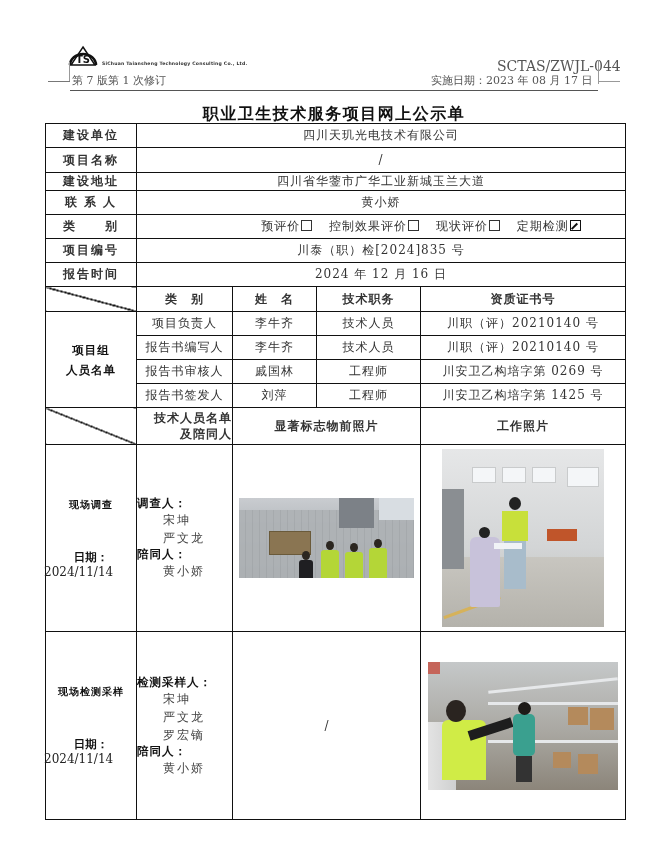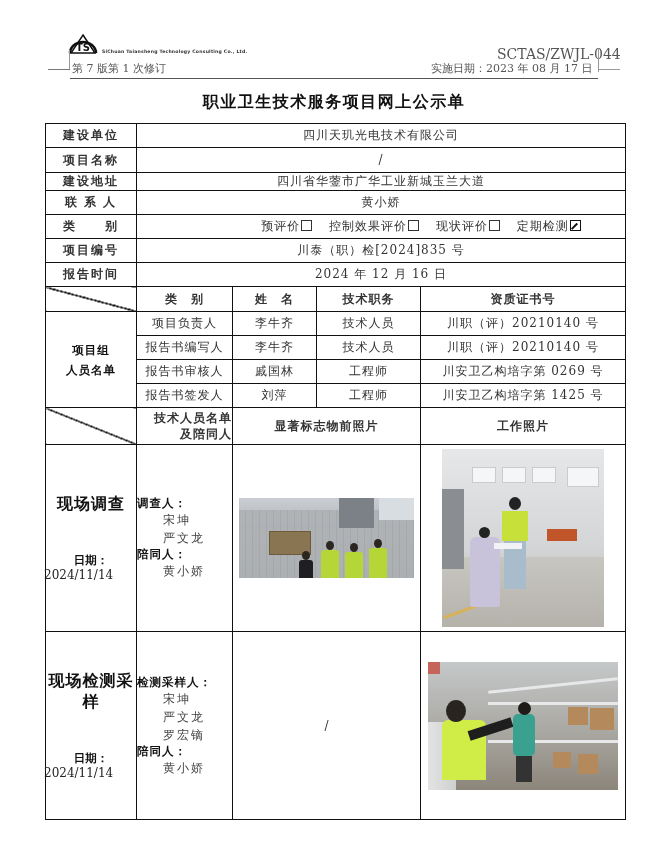--- a/index.html
+++ b/index.html
@@ -1,17 +1,17 @@
 <!DOCTYPE html>
 <html><head>
 <meta charset="utf-8">
 <style>
   html,body{margin:0;padding:0;background:#fff;}
   body{width:668px;height:850px;position:relative;overflow:hidden;font-family:"DejaVu Serif","Liberation Serif",serif;color:#222;}
-  .abs{position:absolute;}
+  .abs{position:absolute;margin-top:12px;}
   
   .logo{left:68px;top:33px;width:230px;height:24px;}
   .logo-mark{position:absolute;left:0;top:0;width:30px;height:22px;}
   .logo-cn{position:absolute;left:34px;top:1px;font-family:"DejaVu Sans","Liberation Sans",sans-serif;font-weight:bold;font-size:13px;letter-spacing:1px;color:#111;white-space:nowrap;}
   .logo-en{position:absolute;left:34px;top:16px;font-family:"DejaVu Sans","Liberation Sans",sans-serif;font-weight:bold;font-size:4.6px;color:#333;white-space:nowrap;letter-spacing:0.2px;}
   .hdr-left-line{left:48px;top:69px;width:22px;height:1px;background:#777;}
   .hdr-left-vline{left:69px;top:50px;width:1px;height:20px;background:#999;}
   .hdr-version{left:72px;top:61px;font-size:11px;color:#555;white-space:nowrap;}
   .hdr-doc-no{left:497px;top:46px;font-size:14px;color:#555;white-space:nowrap;}
   .hdr-date{left:431px;top:61px;font-size:11px;color:#555;white-space:nowrap;}
@@ -23,21 +23,21 @@
   table.form{position:absolute;left:45px;top:123px;width:580px;border-collapse:collapse;table-layout:fixed;}
   table.form td{border:1.5px solid #111;padding:0;text-align:center;vertical-align:middle;font-size:12px;color:#333;}
   .lbl{font-weight:bold;color:#111;font-family:Liberation Serif, serif;font-size:11.5px;letter-spacing:2px;}
   .hdr{font-weight:bold;color:#111;font-family:"DejaVu Sans","Liberation Sans",sans-serif;font-size:11.5px;letter-spacing:1px;}
   .val{letter-spacing:1px;}
   .diag{position:relative;background:linear-gradient(to top right,transparent calc(50% - 0.8px),#111 calc(50% - 0.8px),#111 calc(50% + 0.8px),transparent calc(50% + 0.8px));}
   .chk{display:inline-block;width:9px;height:9px;border:1px solid #333;vertical-align:-1px;margin-left:1px;margin-right:12px;position:relative;}
   .chk.on::after{content:"";position:absolute;left:1px;top:-1px;width:8px;height:1.5px;background:#111;transform:rotate(-45deg);transform-origin:left bottom;top:7px;}
   .chk.on{border-color:#111;border-width:1.5px;}
   .side-cell{text-align:left !important;vertical-align:middle;}
-  .side-title{display:block;text-align:center;font-weight:bold;font-family:"DejaVu Sans","Liberation Sans",sans-serif;font-size:16px;letter-spacing:1px;color:#111;}
+  .side-title{display:block;text-align:center;font-weight:bold;font-family:"DejaVu Sans","Liberation Sans",sans-serif;font-size:10px;letter-spacing:1px;color:#111;}
   .side-date-lbl{display:block;font-weight:bold;font-family:"DejaVu Sans","Liberation Sans",sans-serif;font-size:11.5px;color:#111;margin-top:38px;text-align:center;}
   .side-date{display:block;font-size:12px;color:#222;margin-left:-2px;}
   .people{text-align:left !important;font-size:12px;}
   .ppl-role{display:block;font-weight:bold;font-family:"DejaVu Sans","Liberation Sans",sans-serif;font-size:11.5px;color:#111;letter-spacing:1px;}
   .ppl-name{display:block;padding-left:26px;color:#444;letter-spacing:2px;line-height:18px;}
   
   .photo{position:relative;overflow:hidden;margin:0 auto;}
   .photo1{width:175px;height:80px;background:linear-gradient(180deg,#c9ccd0 0%,#b3b7bb 40%,#9ea3a6 100%);}
   .photo1 .wall{position:absolute;left:0;top:12px;width:175px;height:68px;background:repeating-linear-gradient(90deg,#aeb2b5 0 6px,#a4a8ab 6px 7px),#aaa;opacity:.9;}
   .photo1 .plaque{position:absolute;left:30px;top:33px;width:40px;height:22px;background:#8a7552;border:1px solid #6a5a3a;}

